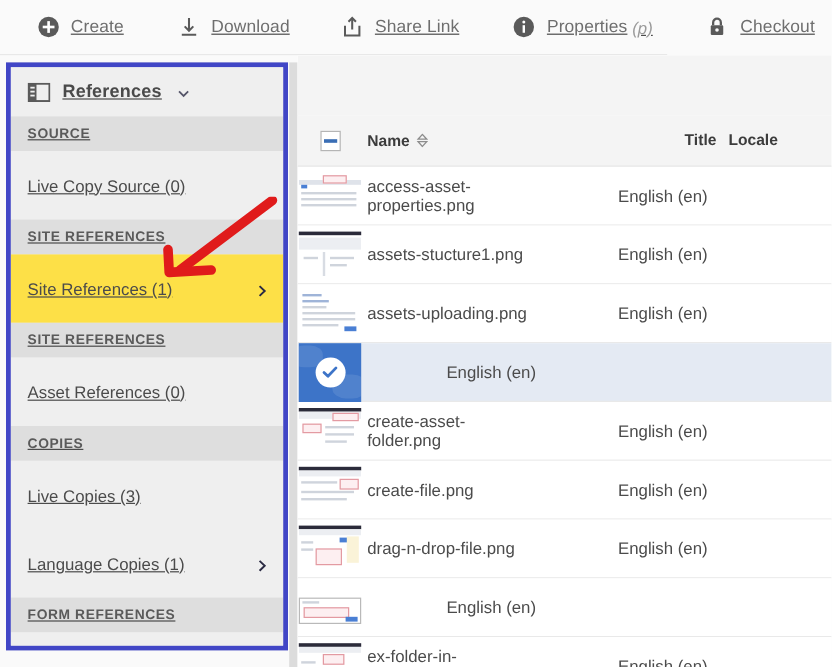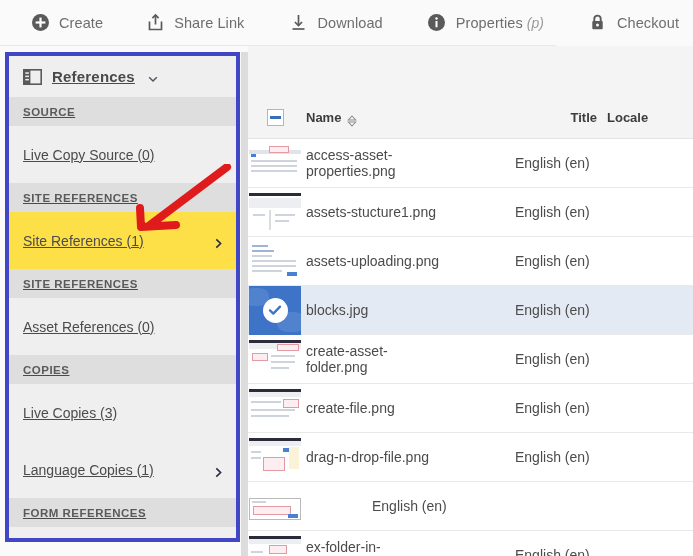--- a/index.html
+++ b/index.html
@@ -20,20 +20,21 @@
   #toolbar {
     position: absolute;
     left: 0; top: 0;
     width: 556px;
     height: 46px;
     background: #fafafa;
     border-bottom: 1px solid #e8e8e8;
     display: flex;
     align-items: center;
     box-sizing: border-box;
+    text-decoration: underline;
   }
   .tb-item {
     display: flex;
     align-items: center;
     height: 46px;
     padding: 0 10px;
     cursor: pointer;
     white-space: nowrap;
     flex: none;
   }
@@ -179,21 +180,21 @@
     cursor: pointer;
   }
   .hdr-checkbox i {
     display: block;
     width: 11px; height: 3px;
     background: #3a6eb5;
   }
   .col-name {
     flex: 1 1 auto;
     display: flex;
-    align-items: flex-end;
+    align-items: flex-start;
     padding-left: 4px;
   }
   .col-title { width: 60px; flex: none; text-align: right; }
   .col-locale { width: 86px; flex: none; padding-left: 10px; }
   .col-status { width: 82px; flex: none; padding-left: 10px; }
   .hdr-text {
     font-size: 13px;
     font-weight: bold;
     color: #3c3c3c;
   }
@@ -294,40 +295,40 @@
     <span class="tb-icon">
       <svg width="19" height="19" viewBox="0 0 19 19">
           <circle cx="9.5" cy="9.5" r="8.5" fill="#5a5a5a"></circle>
           <rect x="8.4" y="4.6" width="2.2" height="9.8" fill="#fff"></rect>
           <rect x="4.6" y="8.4" width="9.8" height="2.2" fill="#fff"></rect>
         </svg>
     </span>
     <span class="tb-label">Create</span>
   </div>
 
+  <div class="tb-item" style="margin-left:24px;">
+    <span class="tb-icon">
+      <svg width="19" height="19" viewBox="0 0 19 19">
+          <path d="M9.5 2 L9.5 12.5" stroke="#5a5a5a" stroke-width="1.7"></path>
+          <path d="M5.9 9 L9.5 12.6 L13.1 9" fill="none" stroke="#5a5a5a" stroke-width="1.7"></path>
+          <path d="M3.5 16 L15.5 16" stroke="#5a5a5a" stroke-width="1.7"></path>
+        </svg>
+    </span>
+    <span class="tb-label">Download</span>
+  </div>
+
   <div class="tb-item" style="margin-left:22px;">
     <span class="tb-icon">
       <svg width="19" height="19" viewBox="0 0 19 19">
           <path d="M3.5 8.5 L3.5 16.5 L15.5 16.5 L15.5 8.5" fill="none" stroke="#5a5a5a" stroke-width="1.7"></path>
           <path d="M9.5 2 L9.5 11.5" stroke="#5a5a5a" stroke-width="1.7" fill="none"></path>
           <path d="M6.4 5.1 L9.5 2 L12.6 5.1" fill="none" stroke="#5a5a5a" stroke-width="1.7"></path>
         </svg>
     </span>
     <span class="tb-label">Share Link</span>
-  </div>
-
-  <div class="tb-item" style="margin-left:24px;">
-    <span class="tb-icon">
-      <svg width="19" height="19" viewBox="0 0 19 19">
-          <path d="M9.5 2 L9.5 12.5" stroke="#5a5a5a" stroke-width="1.7"></path>
-          <path d="M5.9 9 L9.5 12.6 L13.1 9" fill="none" stroke="#5a5a5a" stroke-width="1.7"></path>
-          <path d="M3.5 16 L15.5 16" stroke="#5a5a5a" stroke-width="1.7"></path>
-        </svg>
-    </span>
-    <span class="tb-label">Download</span>
   </div>
 
   <div class="tb-item" style="margin-left:24px;">
     <span class="tb-icon">
       <svg width="19" height="19" viewBox="0 0 19 19">
           <circle cx="9.5" cy="9.5" r="8.5" fill="#5a5a5a"></circle>
           <rect x="8.5" y="8" width="2" height="6.3" fill="#fff"></rect>
           <circle cx="9.5" cy="5.4" r="1.25" fill="#fff"></circle>
         </svg>
     </span>
@@ -493,21 +494,20 @@
       <div class="thumb-sel">
         <span class="blotch" style="left:-6px;top:2px;width:26px;height:18px;"></span>
         <span class="blotch" style="left:28px;top:26px;width:28px;height:20px;"></span>
         <span class="check-circle">
           <svg width="16" height="16" viewBox="0 0 16 16">
               <path d="M3 8.4 L6.3 11.6 L13 4.6" fill="none" stroke="#3d74c8" stroke-width="2.3" stroke-linecap="round" stroke-linejoin="round"></path>
             </svg>
         </span>
       </div>
     </div>
-    <div class="name-cell">blocks.jpg</div>
     <div class="title-cell"></div>
     <div class="locale-cell">English (en)</div>
     <div class="status-cell"></div>
   </div>
 
   <div class="row">
     <div class="thumb-cell">
       <div class="thumb">
         <div class="tb-gray" style="left:0;top:0;width:52px;height:6px;"></div>
         <div class="tb-pinkbox" style="left:28px;top:1px;width:20px;height:5px;"></div>

